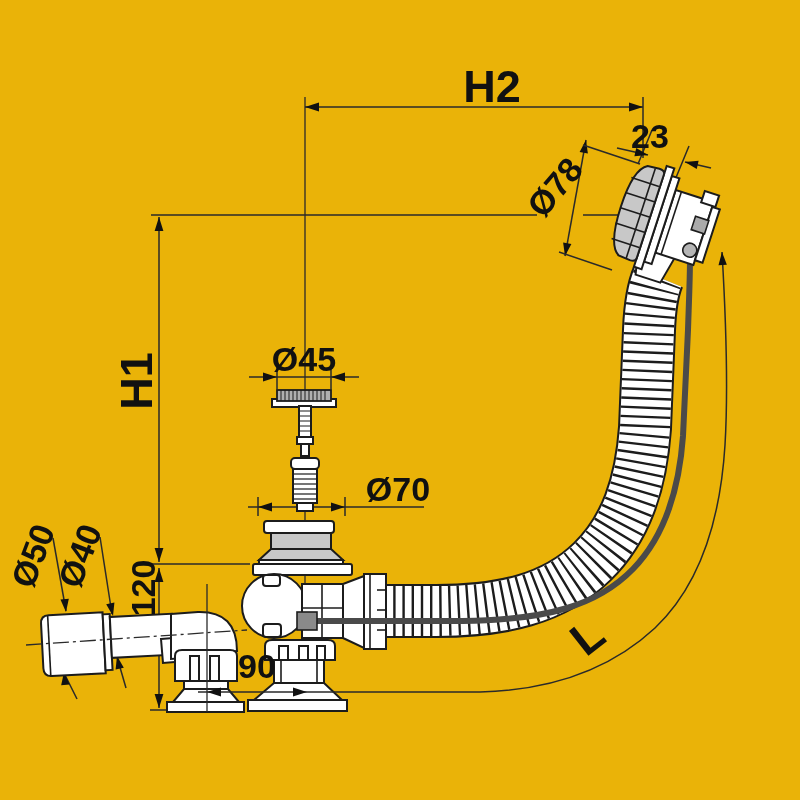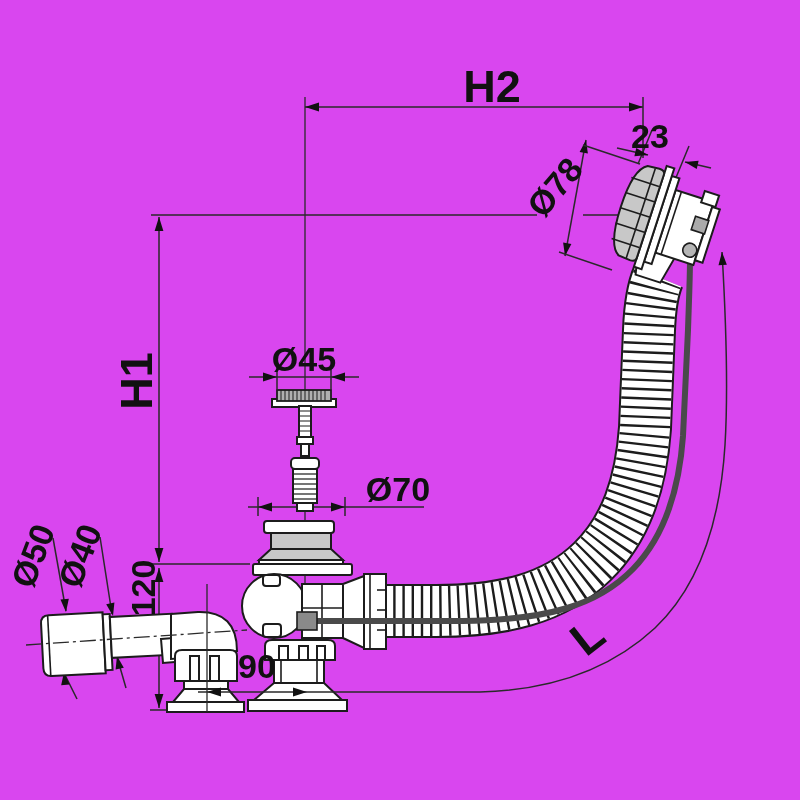--- a/index.html
+++ b/index.html
@@ -1,16 +1,16 @@
 <!DOCTYPE html>
 <html><head>
 <meta charset="utf-8">
 <style>
   html,body{margin:0;padding:0;background:#fff;}
-  #stage{width:800px;height:800px;position:relative;background:#d946ef;font-family:"Liberation Sans",sans-serif;}
+  #stage{width:800px;height:800px;position:relative;background:#eab308;font-family:"Liberation Sans",sans-serif;}
   svg{position:absolute;left:0;top:0;}
   text{font-family:"Liberation Sans",sans-serif;fill:#111;}
   .dim{stroke:#2a2a2a;stroke-width:1.5;fill:none;}
   .thin{stroke:#2a2a2a;stroke-width:1.3;fill:none;}
   .part{stroke:#1c1c1c;stroke-width:2;fill:#fff;}
   .partline{stroke:#1c1c1c;stroke-width:1.6;fill:none;}
   .gray{fill:#c8c8c8;}
   .arrow{fill:#111;stroke:none;}
   .lbl{font-weight:bold;font-size:34px;}
   .lblbig{font-weight:bold;font-size:45px;}

